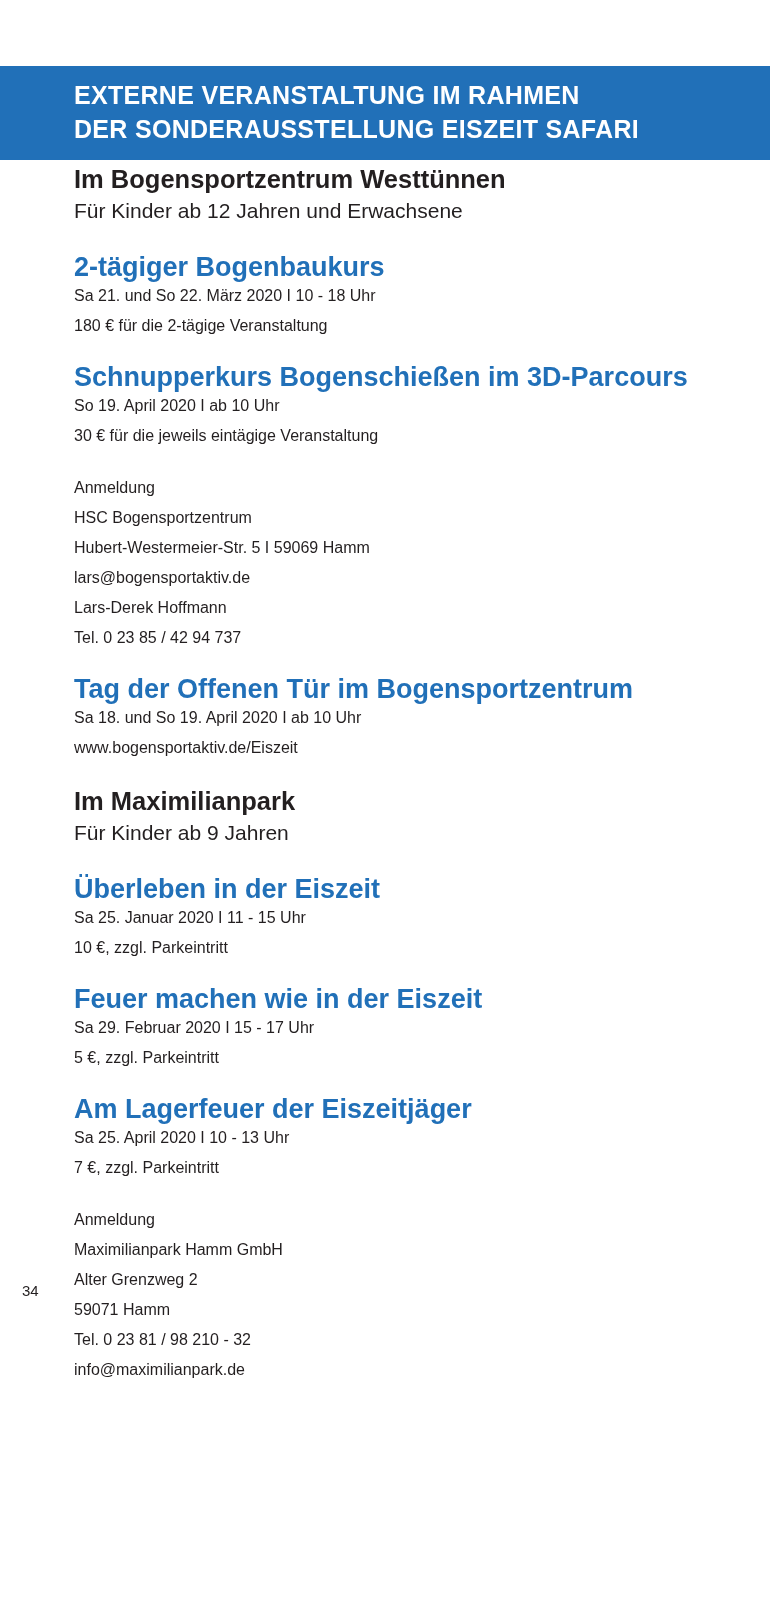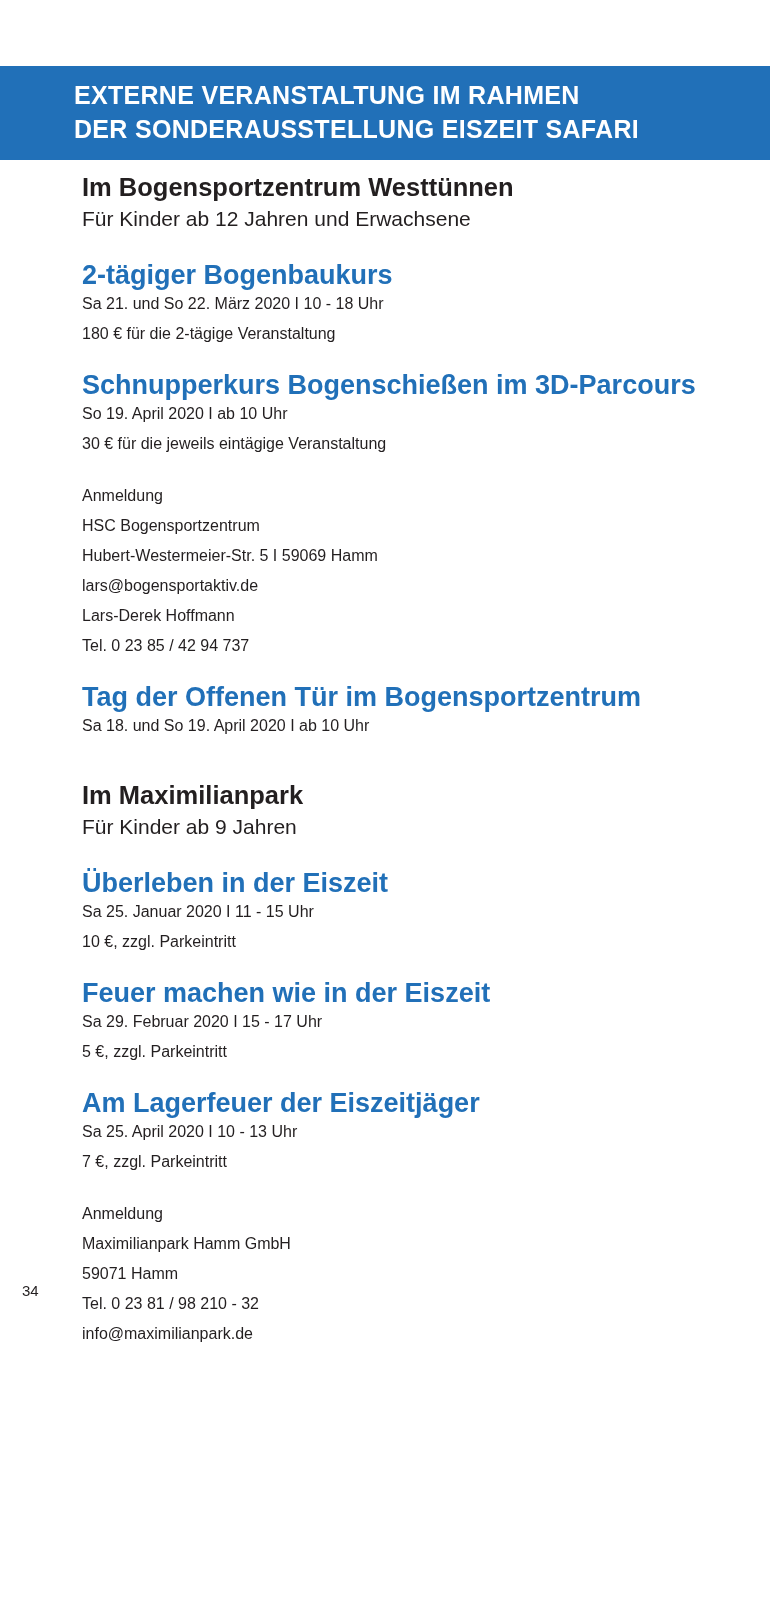--- a/index.html
+++ b/index.html
@@ -66,21 +66,21 @@
   }
   .line {
     font-size: 16px;
     color: #231f20;
     line-height: 30px;
     margin: 0;
     white-space: pre;
   }
   .gap-lg { height: 28px; }
   .gap-md { height: 22px; }
-  .block { margin: 8px; }
+  .block { margin: 0; }
   .page-number {
     position: absolute;
     left: 22px;
     bottom: 16px;
     font-size: 15px;
     color: #231f20;
   }
 </style>
 </head>
 <body>
@@ -123,20 +123,21 @@
         <div class="line">lars@bogensportaktiv.de</div>
         <div class="line">Lars-Derek Hoffmann</div>
         <div class="line">Tel. 0 23 85 / 42 94 737</div>
       </div>
 
       <div class="gap-md"></div>
 
       <div>
         <div class="h-blue">Tag der Offenen Tür im Bogensportzentrum</div>
         <div class="line">Sa 18. und So 19. April 2020 I ab 10 Uhr</div>
+        <div class="line">www.bogensportaktiv.de/Eiszeit</div>
       </div>
     </div>
 
     <div class="gap-md"></div>
 
     <div class="block">
       <div class="h-section">Im Maximilianpark</div>
       <div class="sub">Für Kinder ab 9 Jahren</div>
 
       <div class="gap-lg"></div>
@@ -161,20 +162,21 @@
         <div class="h-blue">Am Lagerfeuer der Eiszeitjäger</div>
         <div class="line">Sa 25. April 2020 I 10 - 13 Uhr</div>
         <div class="line">7 €, zzgl. Parkeintritt</div>
       </div>
 
       <div class="gap-md"></div>
 
       <div>
         <div class="line">Anmeldung</div>
         <div class="line">Maximilianpark Hamm GmbH</div>
+        <div class="line">Alter Grenzweg 2</div>
         <div class="line">59071 Hamm</div>
         <div class="line">Tel. 0 23 81 / 98 210 - 32</div>
         <div class="line">info@maximilianpark.de</div>
       </div>
     </div>
 
   </div>
 
   <div class="page-number">34</div>
 

